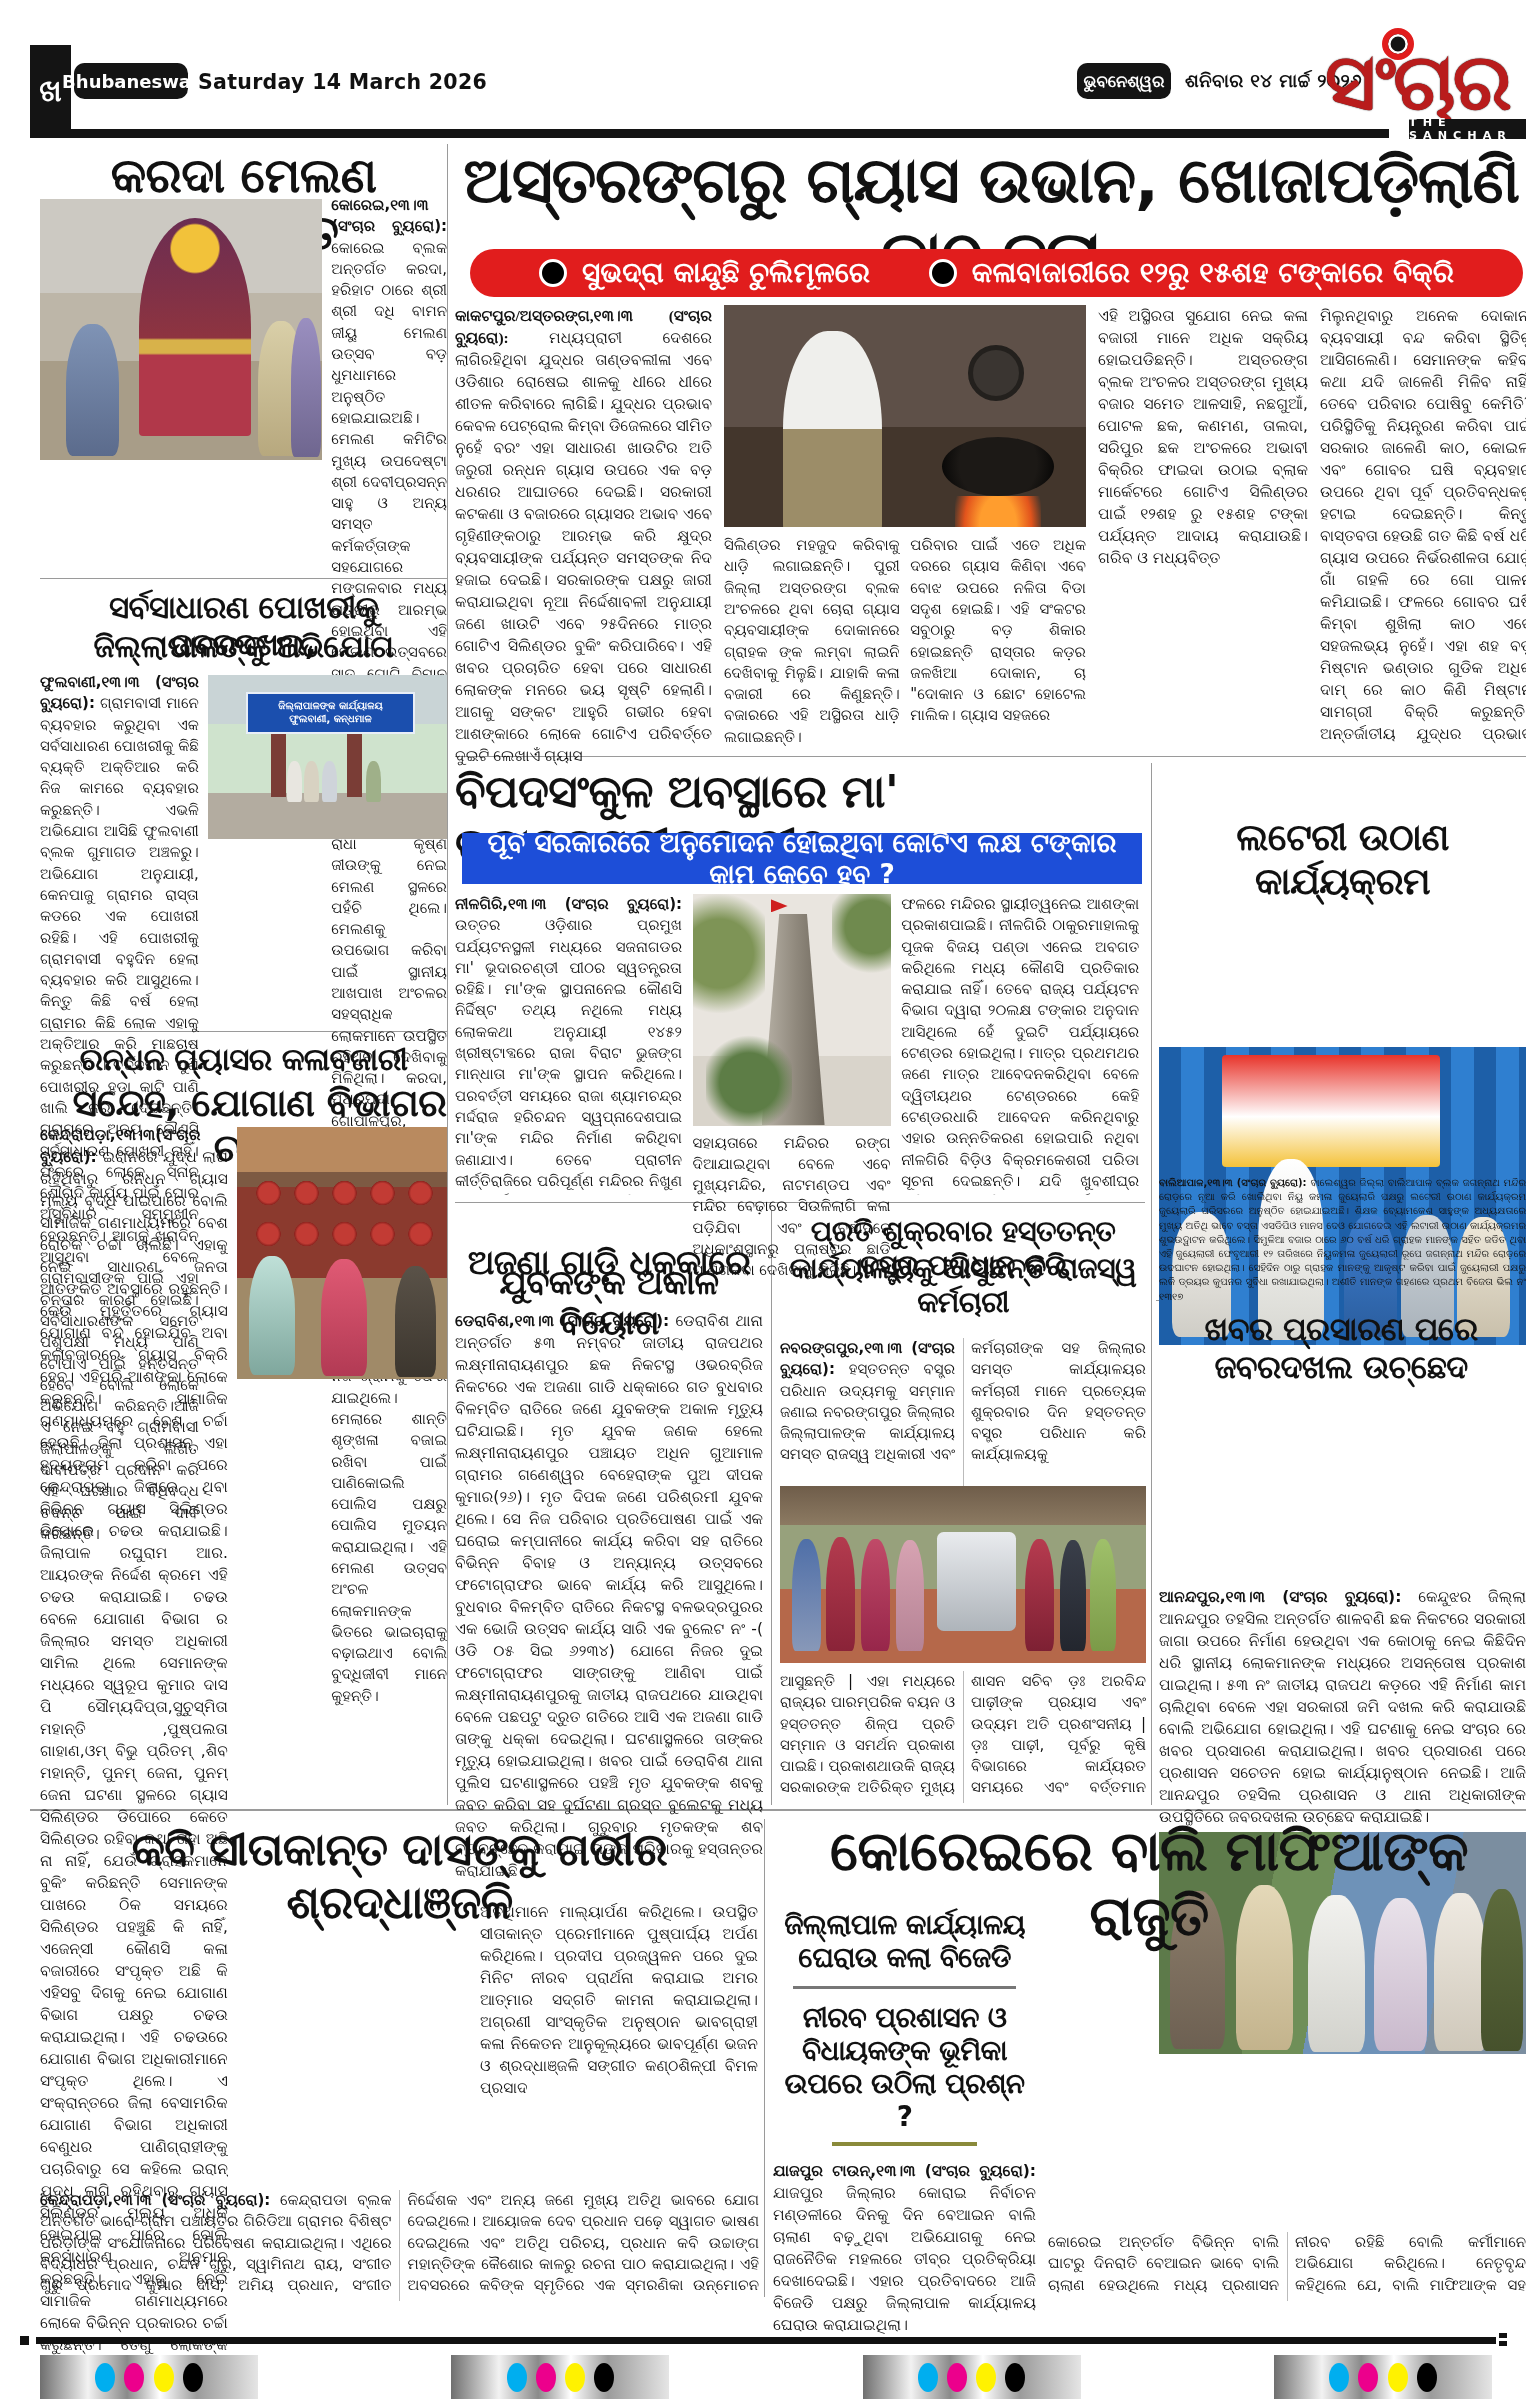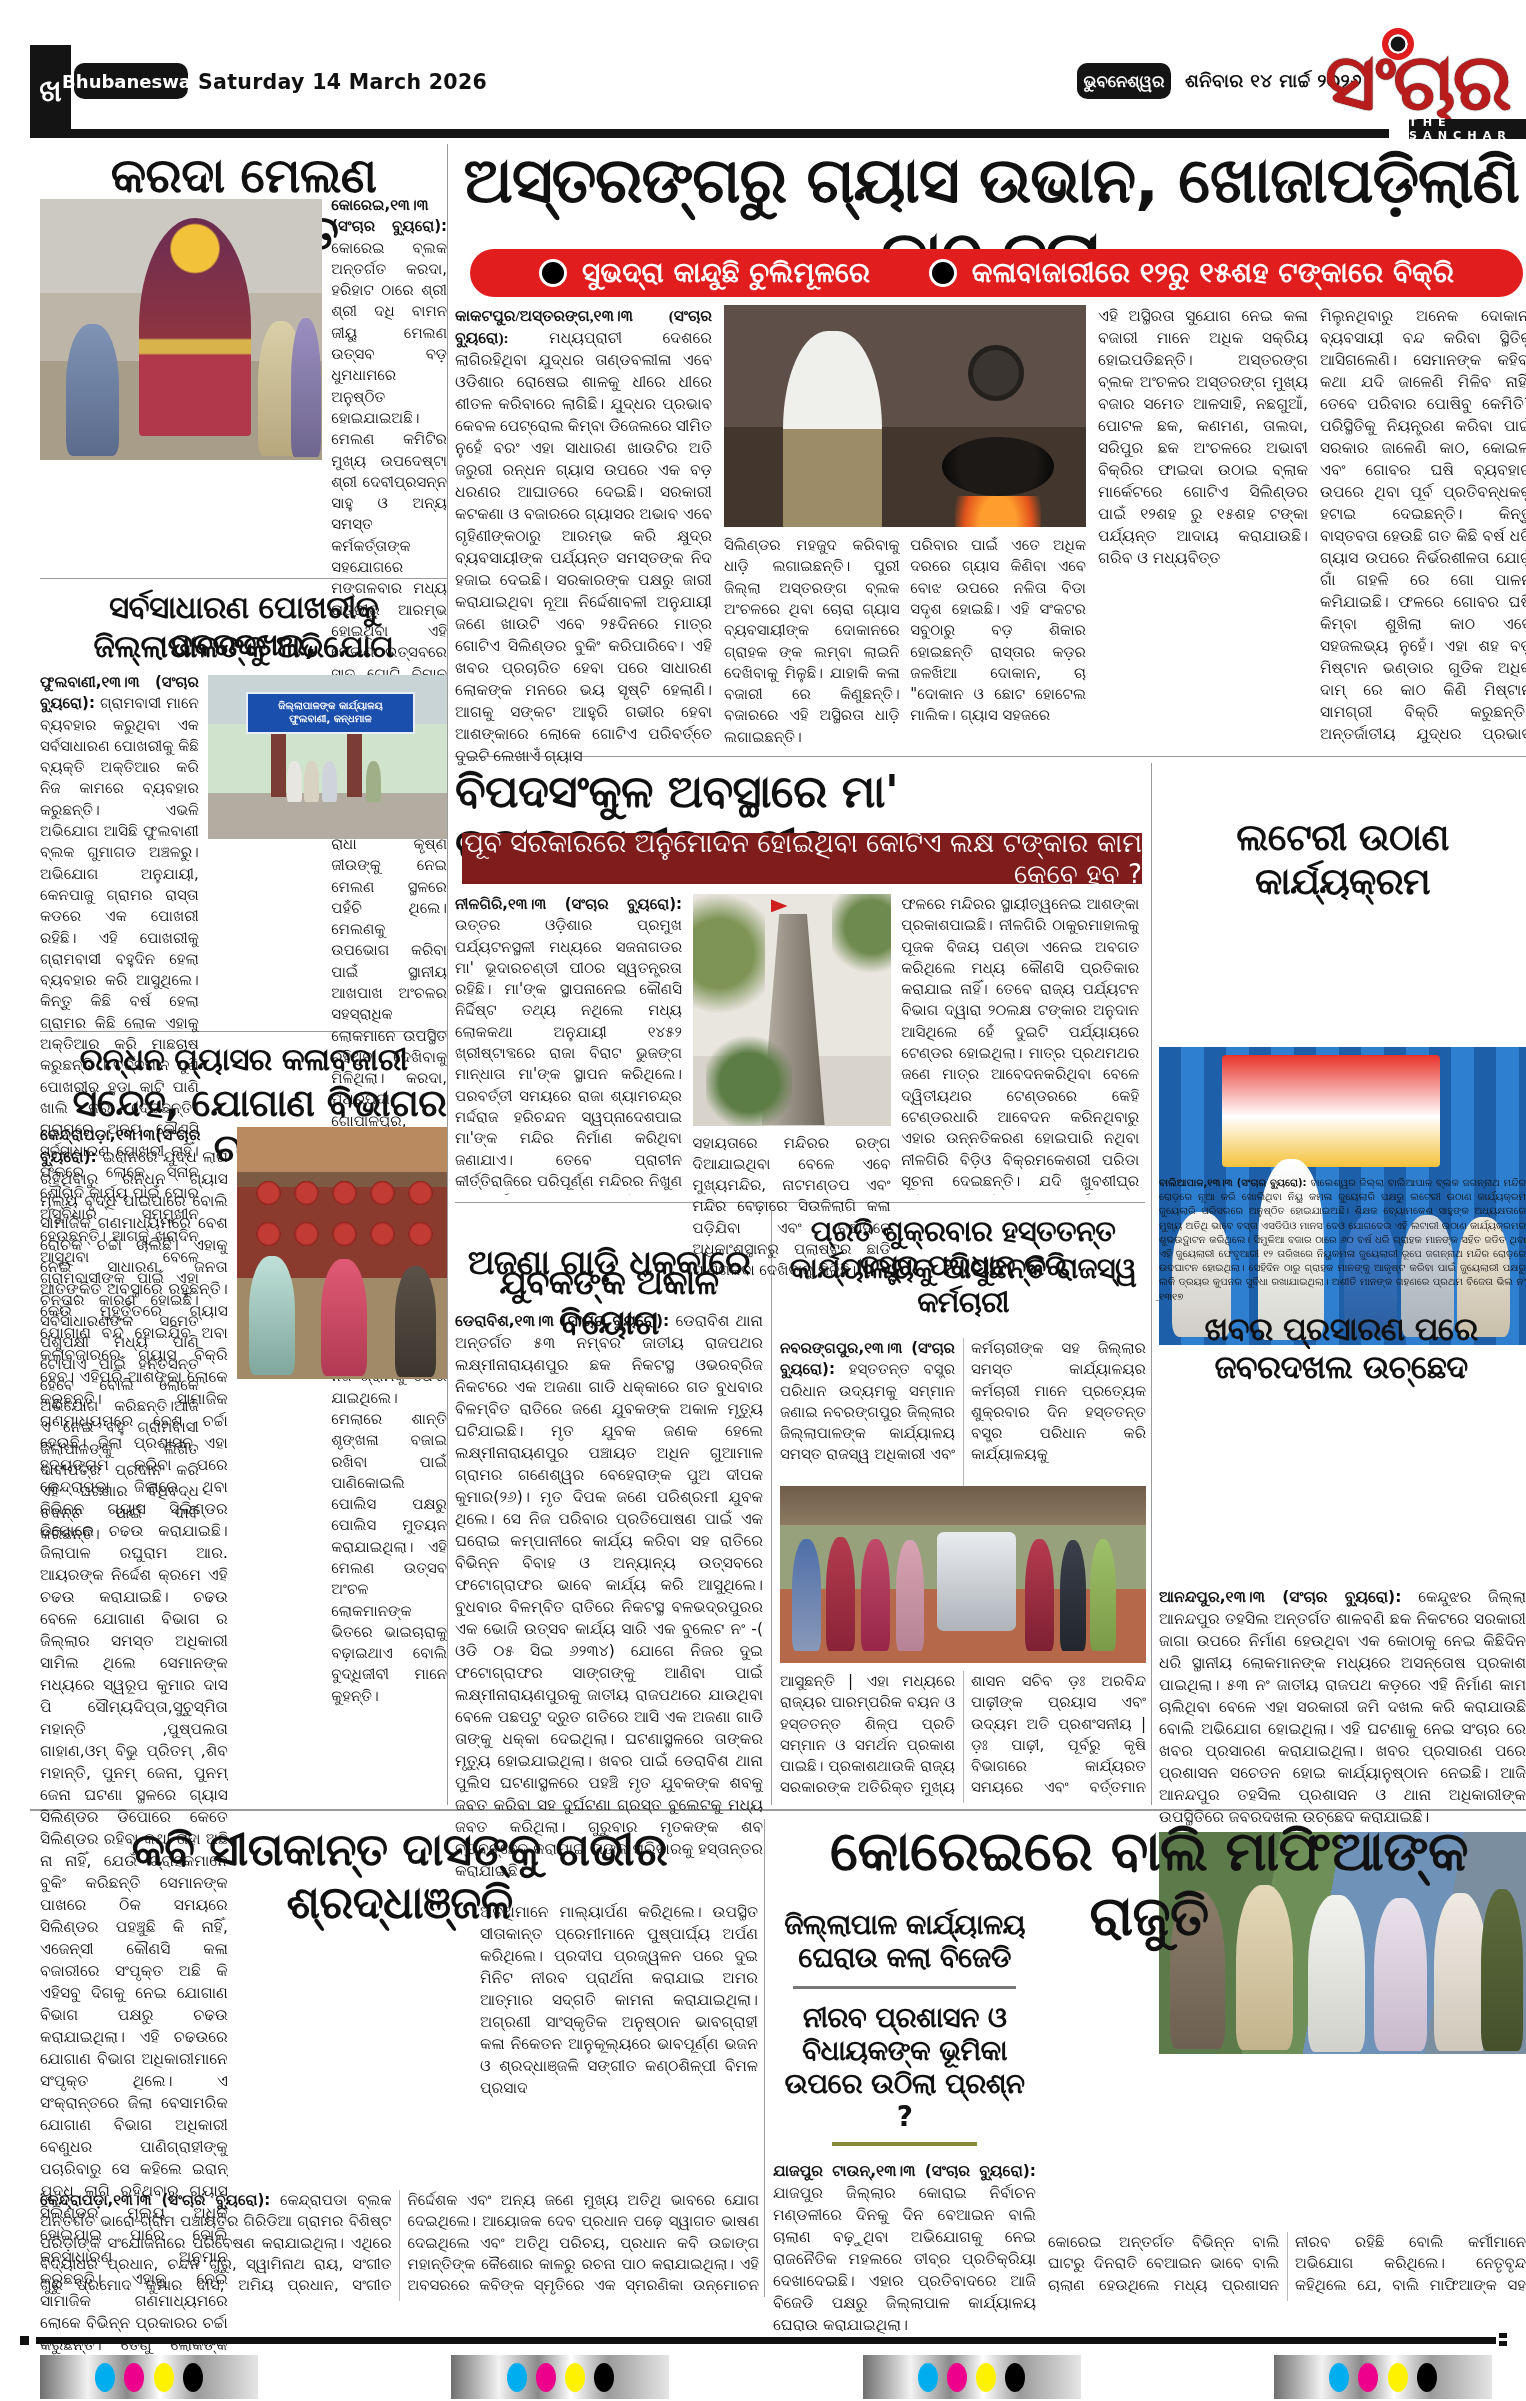--- a/index.html
+++ b/index.html
@@ -19,22 +19,22 @@
                 display:flex;align-items:center;justify-content:center;}
   .red-ring{border:6.6px solid #e11d1d;border-radius:50%;background:#141414;box-shadow:inset 0 0 0 2.6px #fff;}
   
   .vrule{background:#9a9a9a;width:1.3px;}
   .hrule{background:#9a9a9a;height:1.3px;}
   
   .hl{font-weight:900;text-align:center;line-height:1.18;letter-spacing:-0.7px;}
   .txt{font-size:15px;line-height:1.42;text-align:justify;overflow:hidden;margin:0;}
   .dl{font-weight:800;}
   .cols2{column-count:2;column-gap:16px;column-rule:0.7px solid #bbb;}
-  .blackbar{background:#7f1d1d;color:#fff;font-weight:400;display:flex;align-items:center;justify-content:center;
-            text-align:right;line-height:1.15;}
+  .blackbar{background:#1d4ed8;color:#fff;font-weight:700;display:flex;align-items:center;justify-content:center;
+            text-align:center;line-height:1.15;}
   
   .banner{background:#e11d1d;border-radius:24px;display:flex;align-items:center;justify-content:center;
           gap:59px;color:#fff;font-weight:800;font-size:28px;}
   .banner .bitem{display:flex;align-items:center;gap:14.5px;}
   .dot{width:22.4px;height:22.4px;border-radius:50%;background:#000;border:3.3px solid #fff;flex:none;}
   
   .ph{position:relative;overflow:hidden;background:#cfcac2;}
   .fig{position:absolute;border-radius:45% 45% 12% 12%;}
   .sign{position:absolute;background:#1b4fae;color:#fff;text-align:center;font-weight:700;
         display:flex;flex-direction:column;align-items:center;justify-content:center;border:2px solid #e8eef7;}

